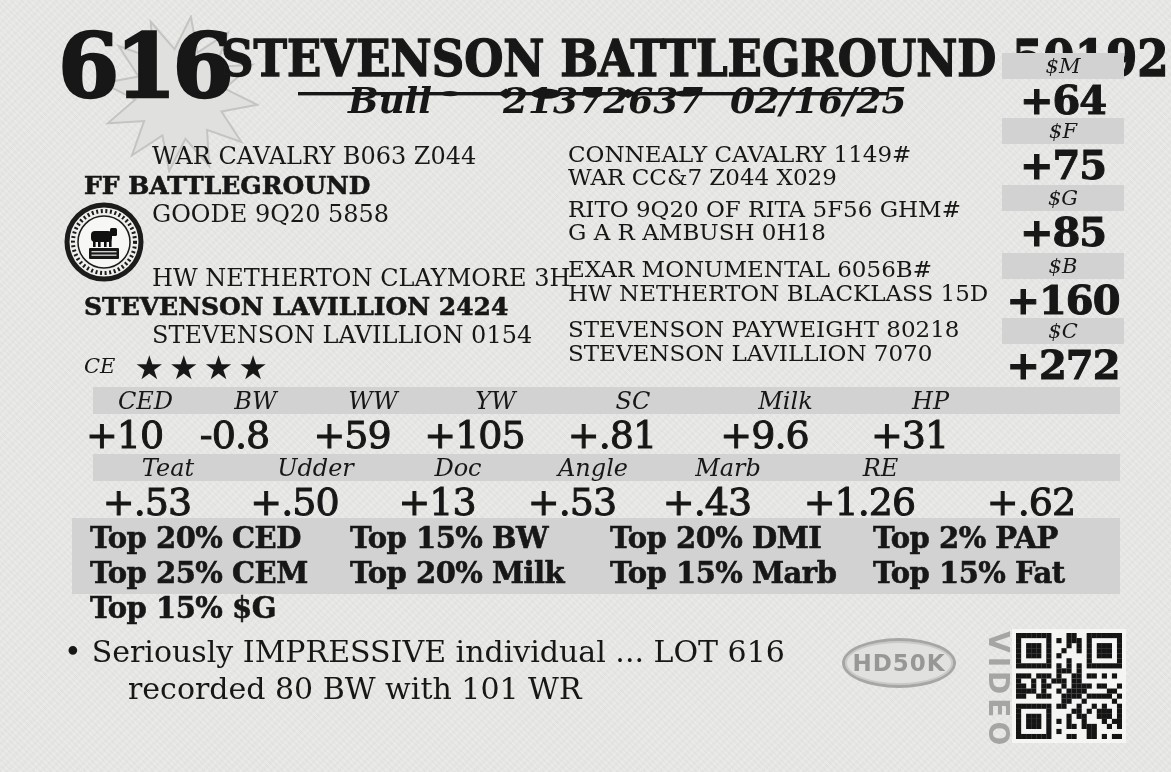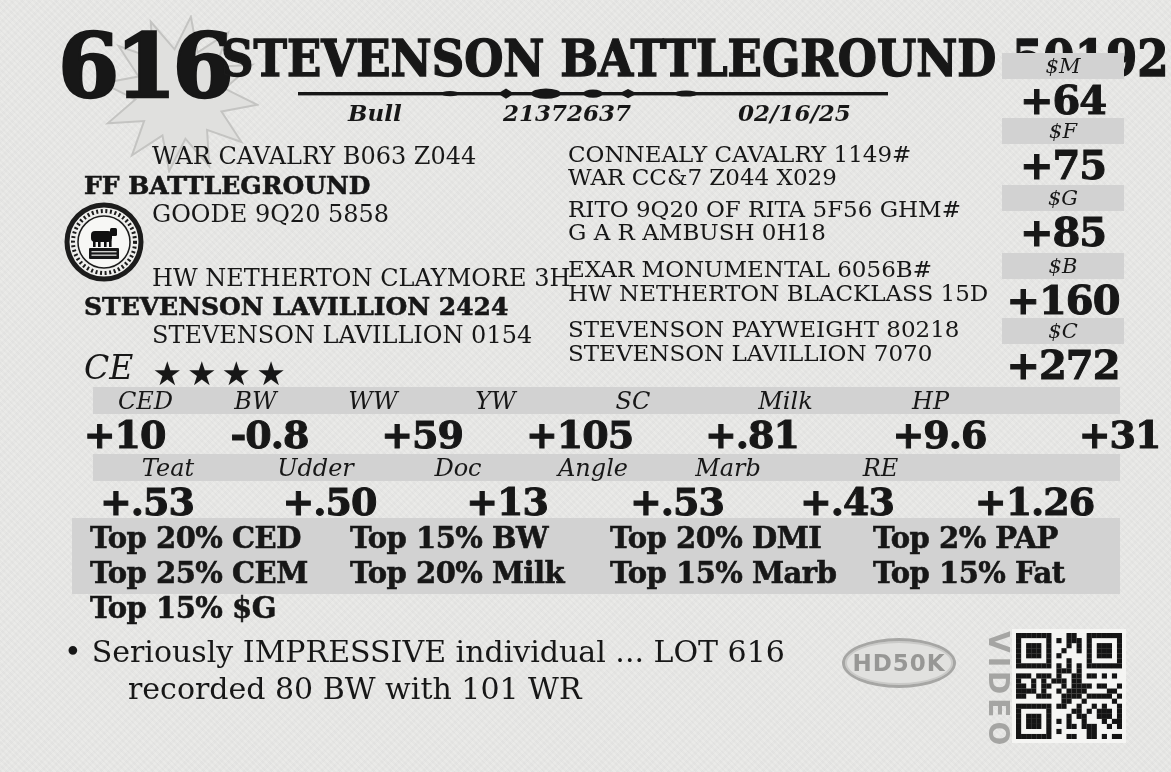--- a/index.html
+++ b/index.html
@@ -21,43 +21,43 @@
     font-size:88px; font-weight:bold; letter-spacing:-4px; line-height:1;
     -webkit-text-stroke:2.4px #171717;
   }
   .title {
     position:absolute; left:221px; top:34px;
     font-size:45px; font-weight:bold; letter-spacing:0px; line-height:1;
     -webkit-text-stroke:1.3px #1a1a1a;
     transform:scaleY(1.1); transform-origin:top left;
   }
   .divider { position:absolute; left:298px; top:87px; }
-  .id-row span { position:absolute; top:99px; font-style:italic; font-size:23px; font-weight:bold; }
+  .id-row span { position:absolute; top:79px; font-style:italic; font-size:36px; font-weight:bold; }
   .id-sex  { left:348px; }
   .id-reg  { left:503px; }
-  .id-date { left:730px;margin-left:8px; }
+  .id-date { left:730px; }
 
   
   .dv { position:absolute; left:1002px; width:122px; text-align:center; }
   .dv-label { background:#d2d2d2; font-style:italic; font-size:21px; height:26px; line-height:26px; }
   .dv-value { font-weight:bold; font-size:40px; line-height:40px; letter-spacing:-1px; -webkit-text-stroke:1px #171717; margin-top:1px; }
 
   
   .ped { position:absolute; font-size:24px; }
   .ped.bold { font-weight:bold; font-size:25px; -webkit-text-stroke:0.6px #171717; }
   .ped.small { font-size:23px; }
   .badge { position:absolute; left:64px; top:202px; }
   .ce-row { position:absolute; left:84px; top:348px; }
-  .ce-label { font-style:italic; font-size:33px; vertical-align:6px; }
+  .ce-label { font-style:italic; font-size:21px; vertical-align:6px; }
   .ce-stars { font-family:"DejaVu Sans","Liberation Sans",sans-serif; font-size:33px; letter-spacing:5px; margin-left:14px; }
 
   
   .epd { position:absolute; left:72px; width:1048px; }
   .epd-head { display:grid; background:#d2d2d2; height:27px; align-items:center; font-style:italic; font-size:24px; text-align:center;margin-left:21px; }
-  .epd-vals { display:grid; font-weight:bold; font-size:38px; line-height:42px; letter-spacing:-1px; text-align:center;gap:35px; -webkit-text-stroke:1px #171717; }
+  .epd-vals { display:grid; font-weight:normal; font-size:38px; line-height:42px; letter-spacing:-1px; text-align:center; -webkit-text-stroke:1px #171717; }
   .g1 { grid-template-columns:105px 115px 120px 125px 150px 155px 135px 143px; }
   .g2 { grid-template-columns:150px 145px 140px 130px 140px 165px 178px; }
 
   
   .pct {
     position:absolute; left:72px; top:518px; width:1048px; height:76px;
     background:#d2d2d2; display:grid; grid-template-columns:260px 260px 263px auto;
     grid-auto-rows:35px; padding:3px 0 0 18px;
     font-weight:bold; font-size:29px; line-height:35px; letter-spacing:-0.5px;
     -webkit-text-stroke:0.6px #171717;

